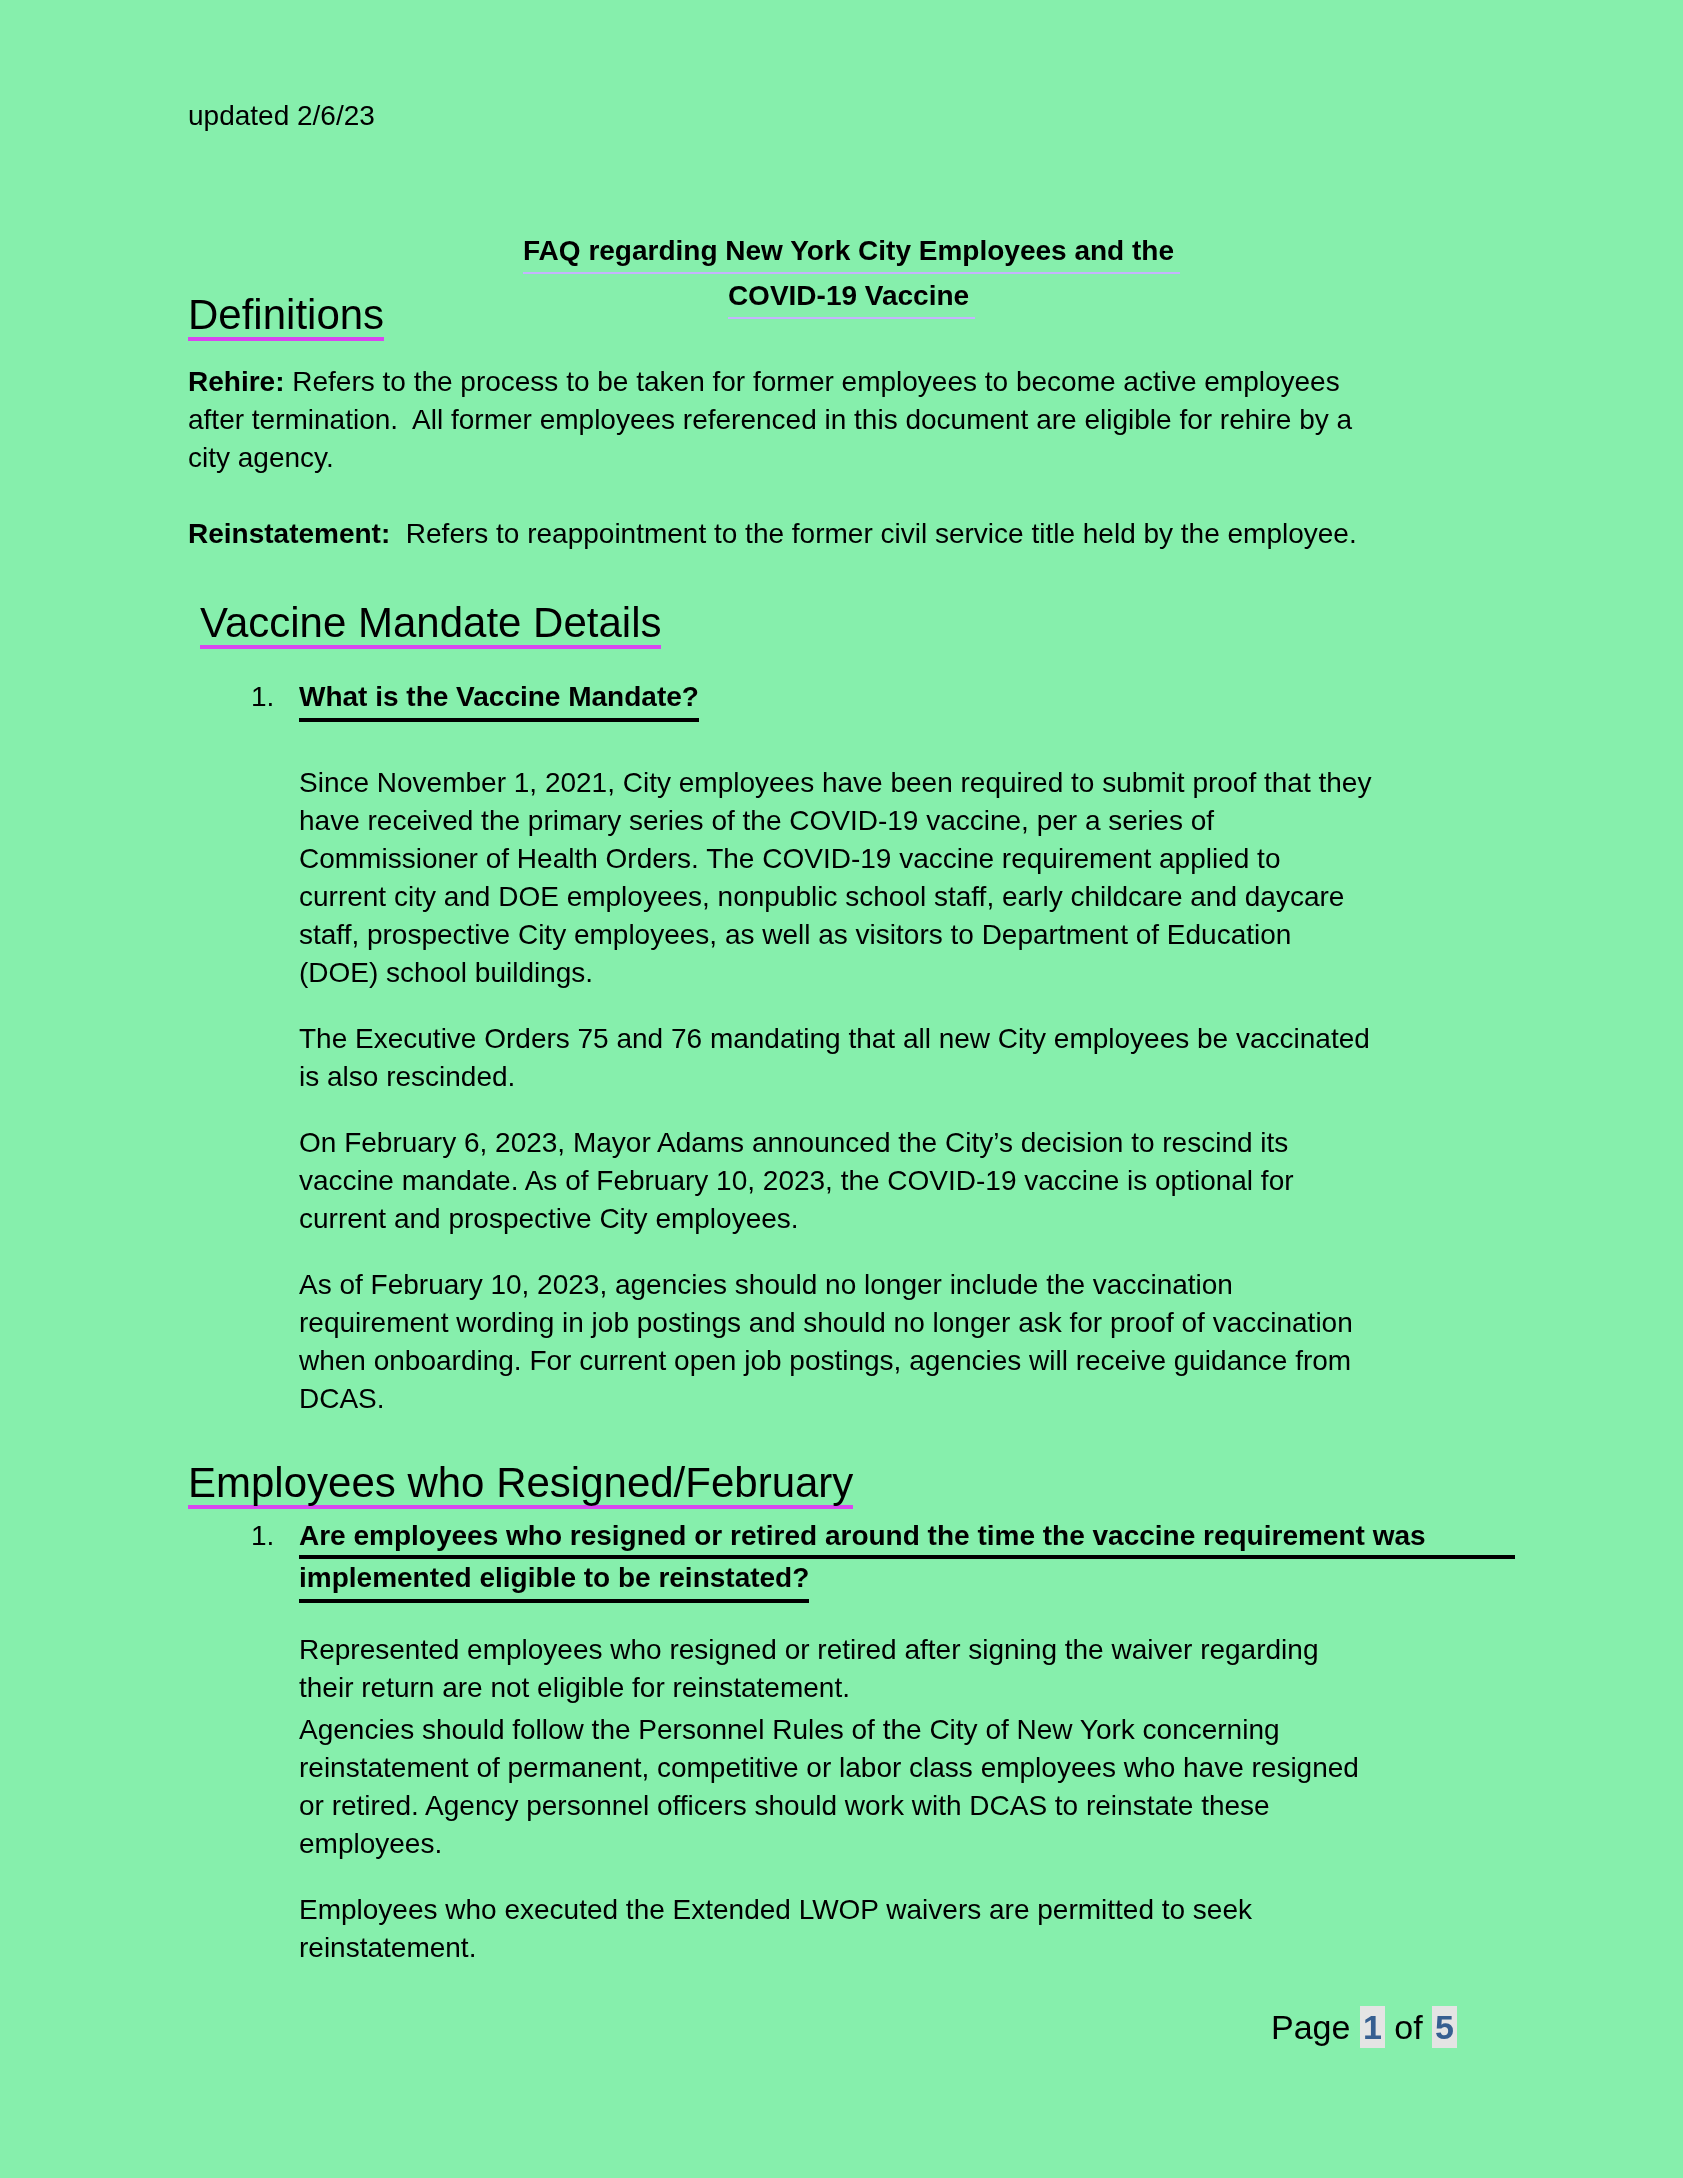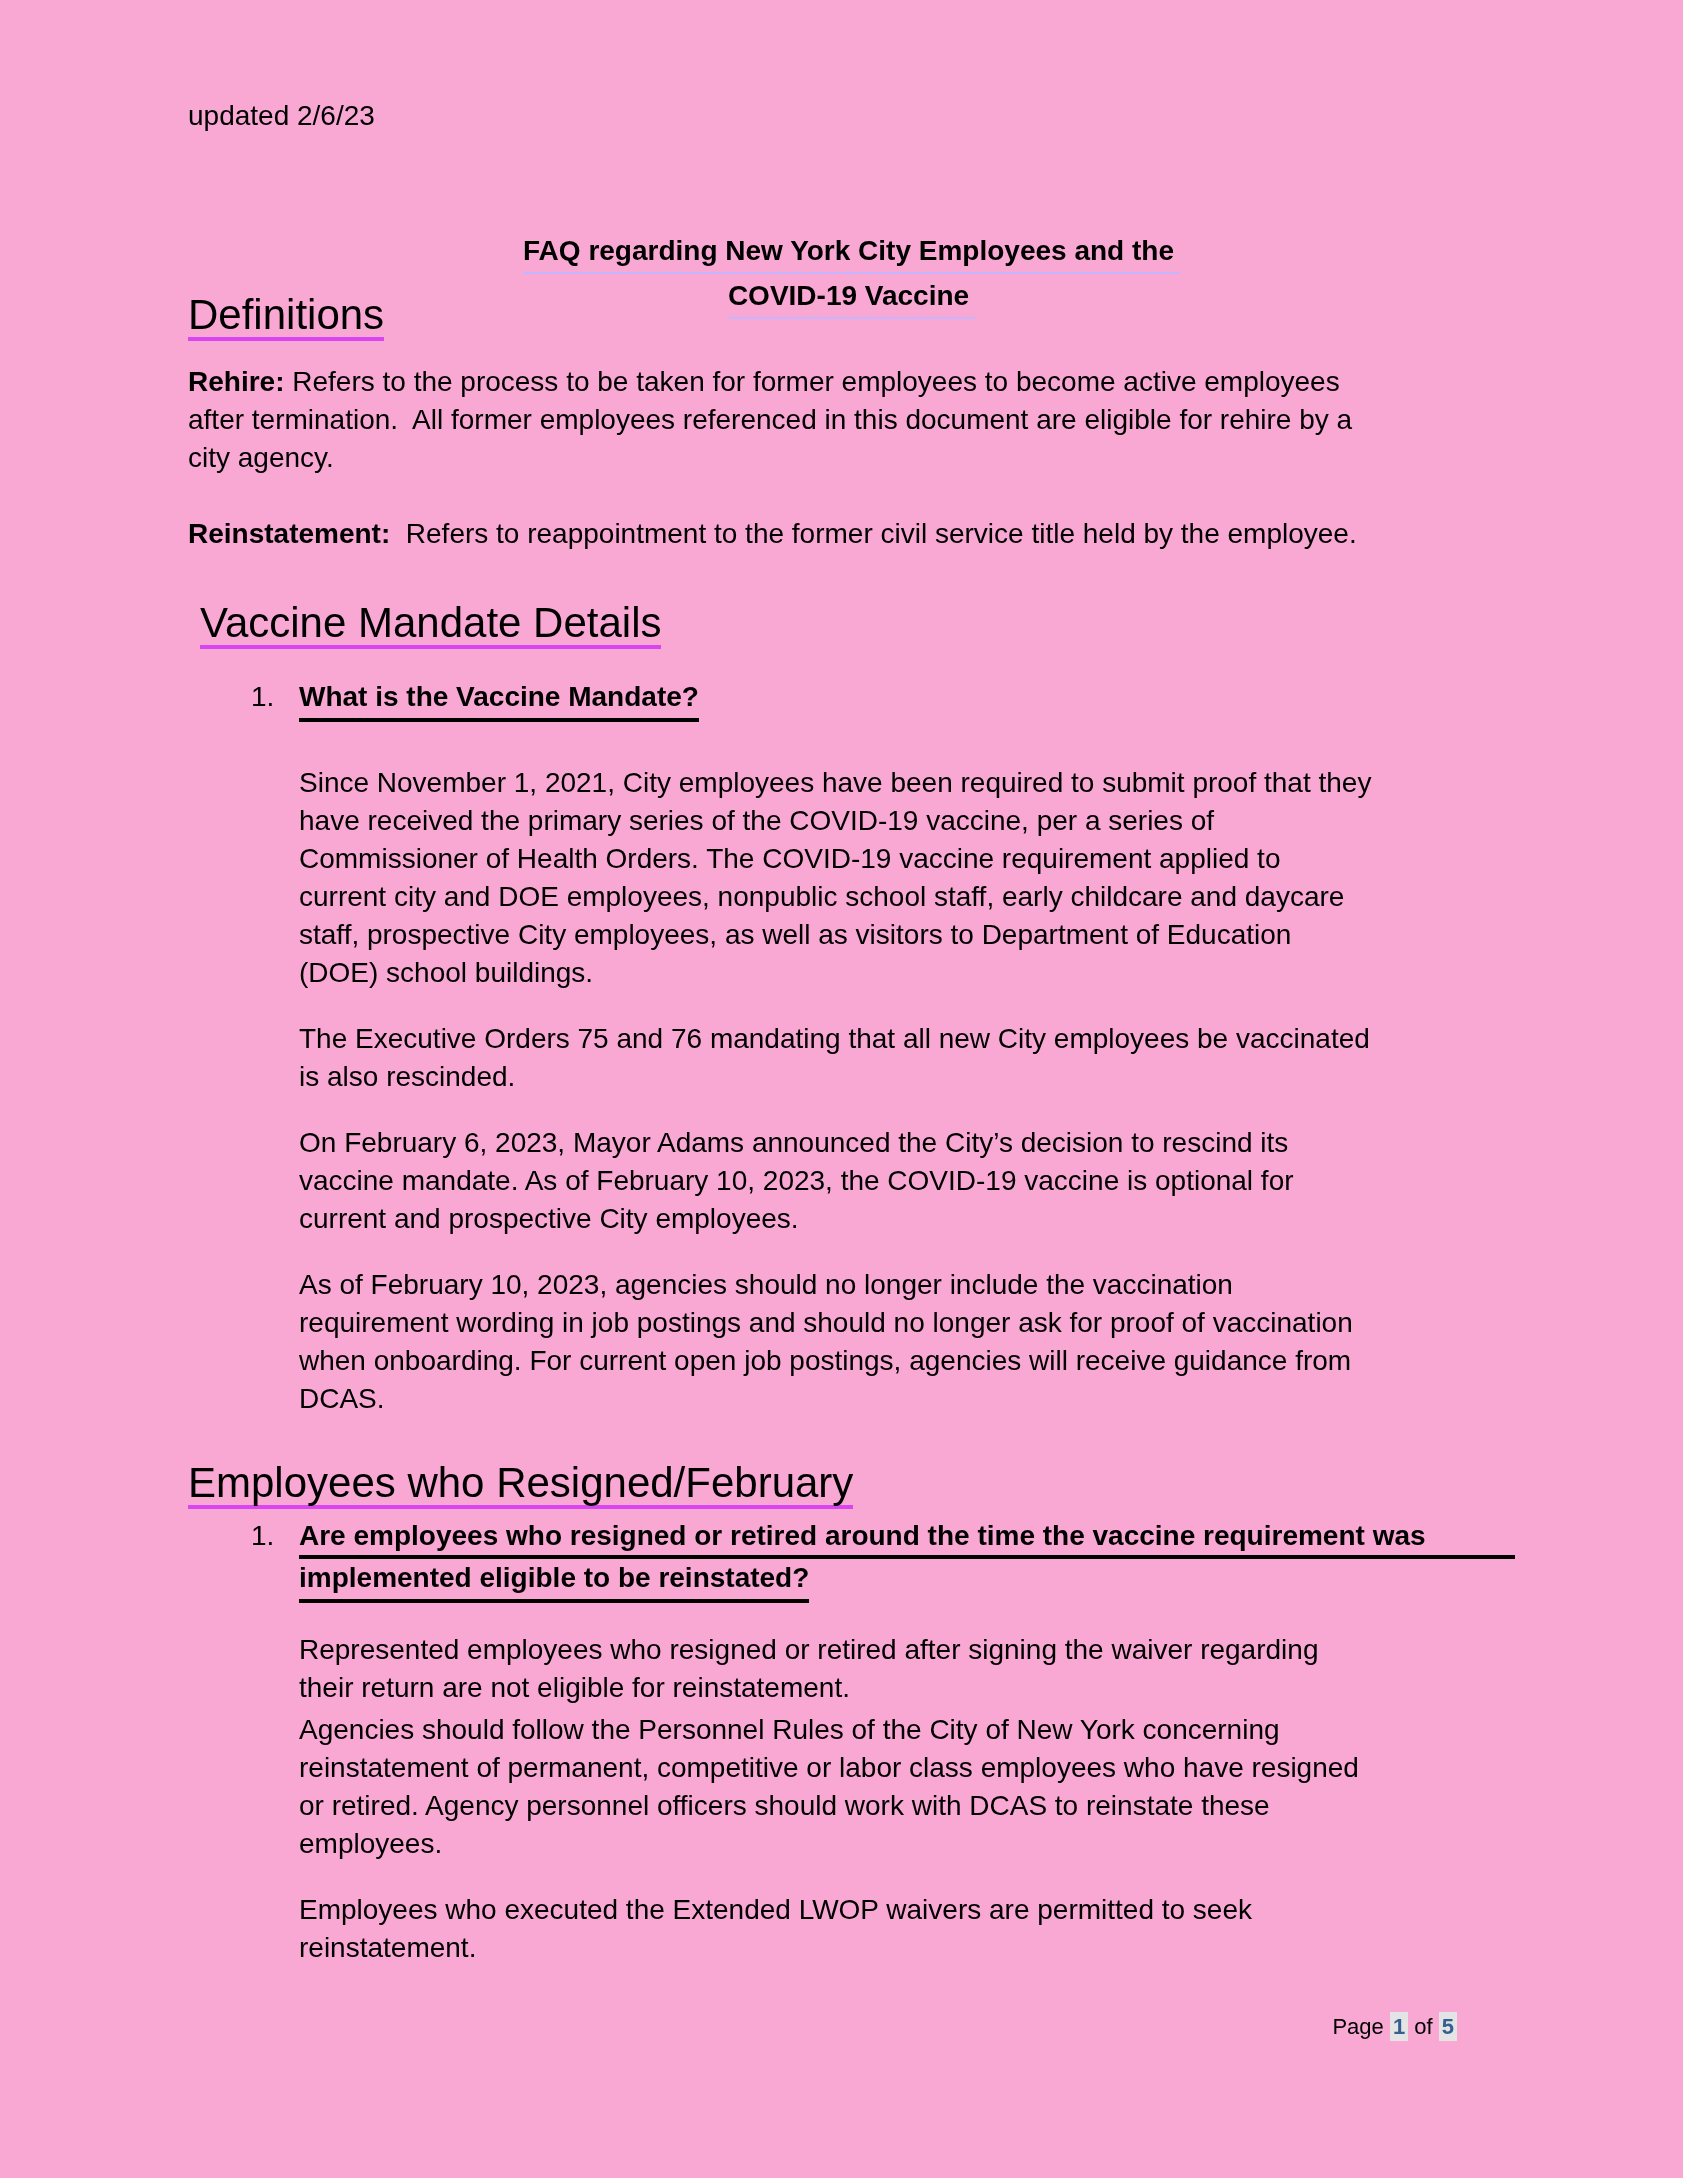--- a/index.html
+++ b/index.html
@@ -1,20 +1,20 @@
 <!DOCTYPE html>
 <html><head>
 <meta charset="utf-8">
 <style>
   html, body { margin: 0; padding: 0; background: #ffffff; }
   .page {
     position: relative;
     width: 1683px;
     height: 2178px;
-    background: #f9a8d4;
+    background: #86efac;
     font-family: "Liberation Sans", sans-serif;
     font-size: 28px;
     line-height: 38px;
     color: #000000;
     overflow: hidden;
   }
   .content {
     padding: 97px 168px 0 188px; 
   }
   p, h1, h2, div { margin: 0; padding: 0; font-weight: normal; }
@@ -77,21 +77,21 @@
     border-bottom: 4px solid #000;
   }
   .answers2 { margin-left: 111px; width: 1216px; }
   .answers2 .ap { margin-top: 28px; }
   .answers2 .ap-first { margin-top: 4px; }
 
   .footer {
     position: absolute;
     top: 2010px;
     right: 226px;
-    font-size: 22px;
+    font-size: 34px;
     line-height: 34px;
     color: #000;
   }
   .footer .fld {
     color: #365f91;
     font-weight: bold;
     background: #e4e4e4;
     padding: 2px 3px;
   }
 </style>

